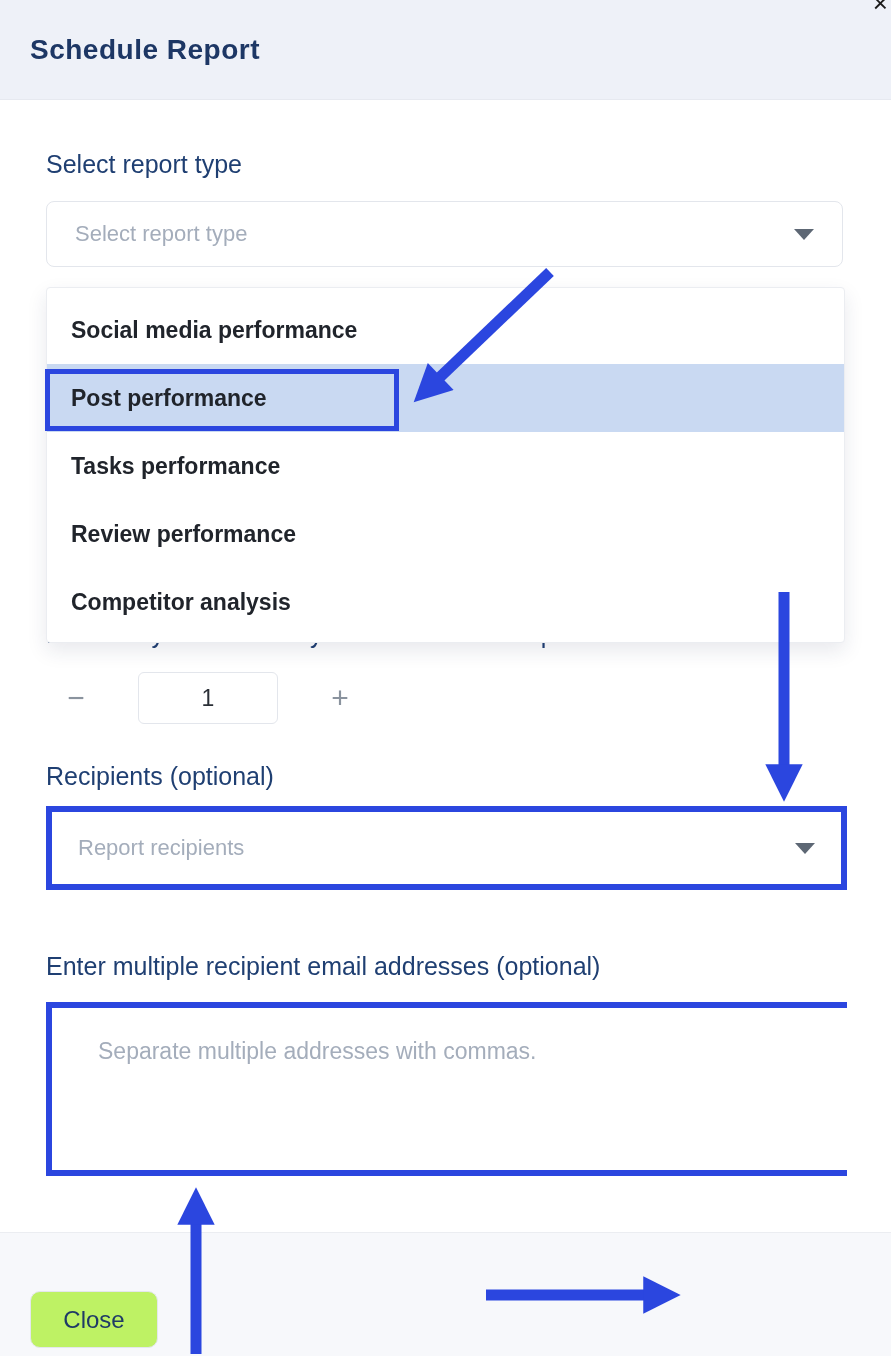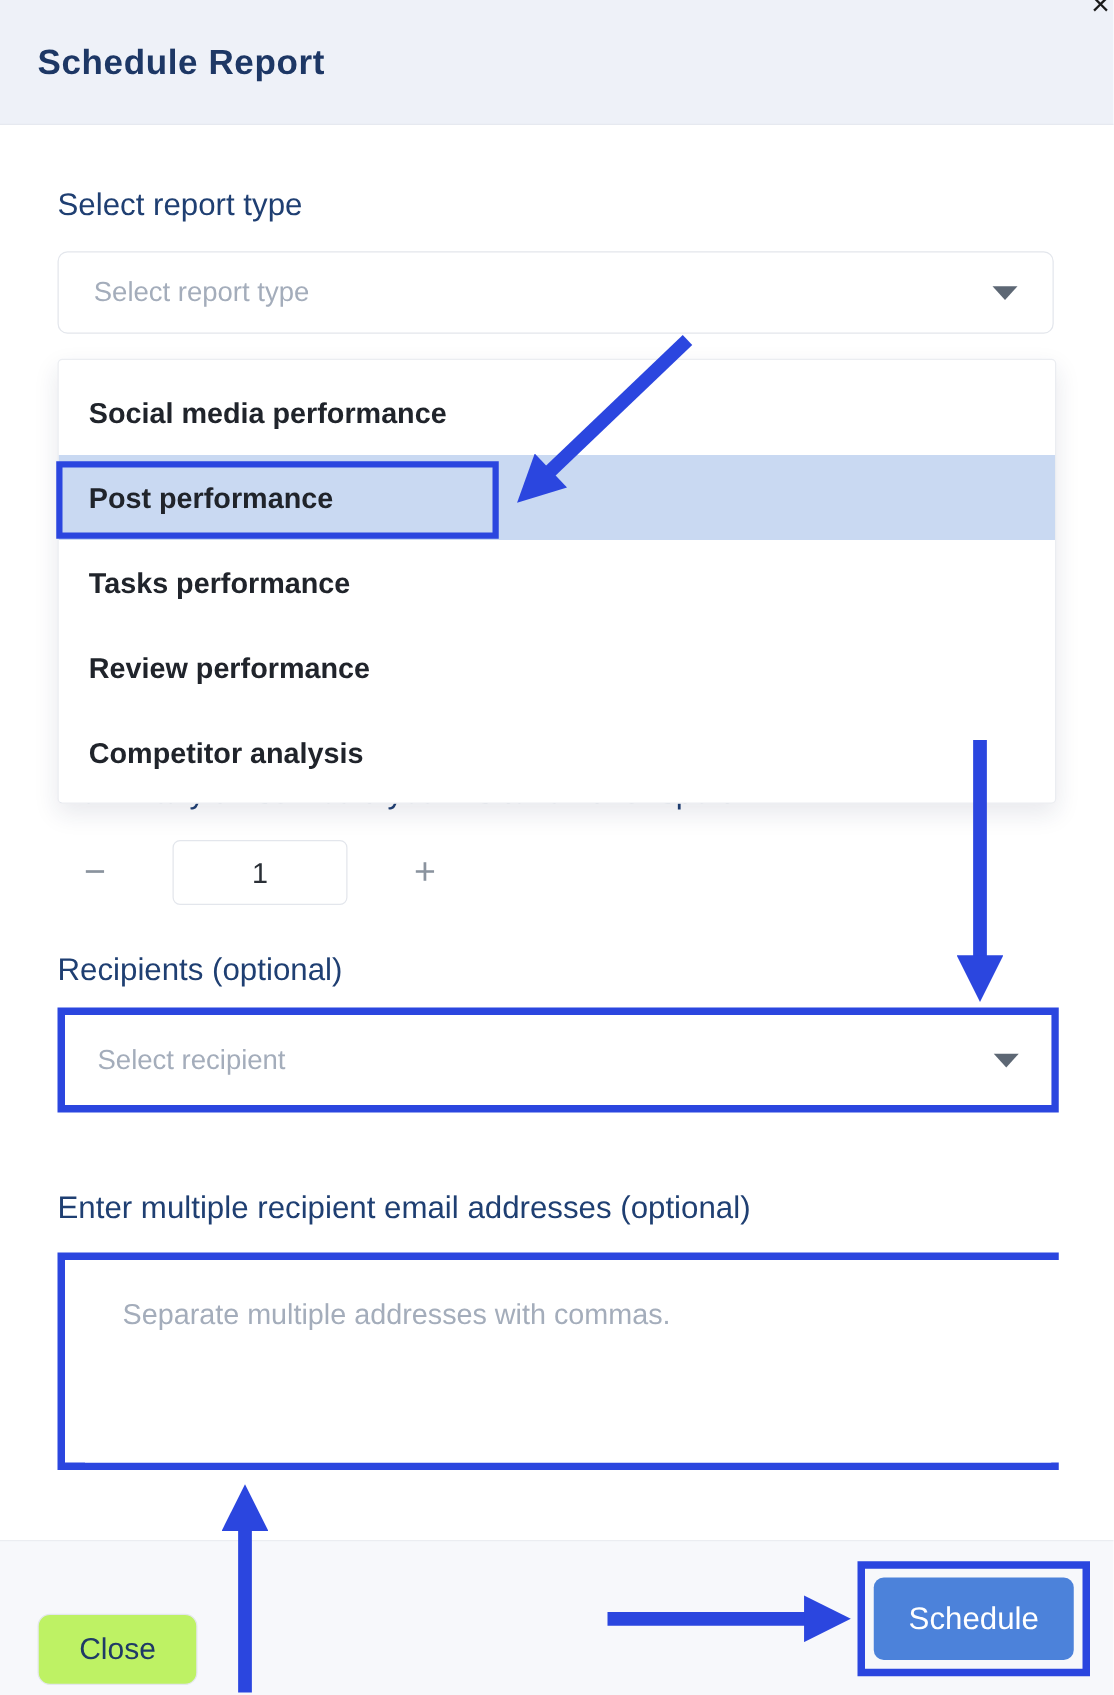--- a/index.html
+++ b/index.html
@@ -281,35 +281,32 @@
 
   <div class="stepper">
     <button class="step-btn">−</button>
     <input class="count-input" value="1" style="">
     <button class="step-btn plus">+</button>
   </div>
 
   <div class="field-label label-recipients">Recipients (optional)</div>
   <div class="ann-recipients">
     <div class="inner-select">
-      <span class="placeholder">Select recipient</span>
+      <span class="placeholder">Report recipients</span>
       <span class="chevron"></span>
     </div>
   </div>
 
   <div class="field-label label-emails">Enter multiple recipient email addresses (optional)</div>
   <div class="ann-textarea">
     <textarea class="emails-textarea" placeholder="Separate multiple addresses with commas." style=""></textarea>
   </div>
 
   <div class="modal-footer">
     <button class="close-btn">Close</button>
-    <div class="ann-schedule">
-      <button class="schedule-btn">Schedule</button>
-    </div>
   </div>
 
   <svg class="arrows" width="891" height="1356" viewBox="0 0 891 1356">
     <defs>
       <marker id="ah" viewBox="0 0 10 10" refX="1" refY="5" markerWidth="3.6" markerHeight="3.4" orient="auto">
         <path d="M0,0 L10,5 L0,10 z" fill="#2b46df"></path>
       </marker>
     </defs>
     <line x1="550" y1="272" x2="438" y2="379" stroke="#2b46df" stroke-width="11" marker-end="url(#ah)"></line>
     <line x1="784" y1="592" x2="784" y2="768" stroke="#2b46df" stroke-width="11" marker-end="url(#ah)"></line>

